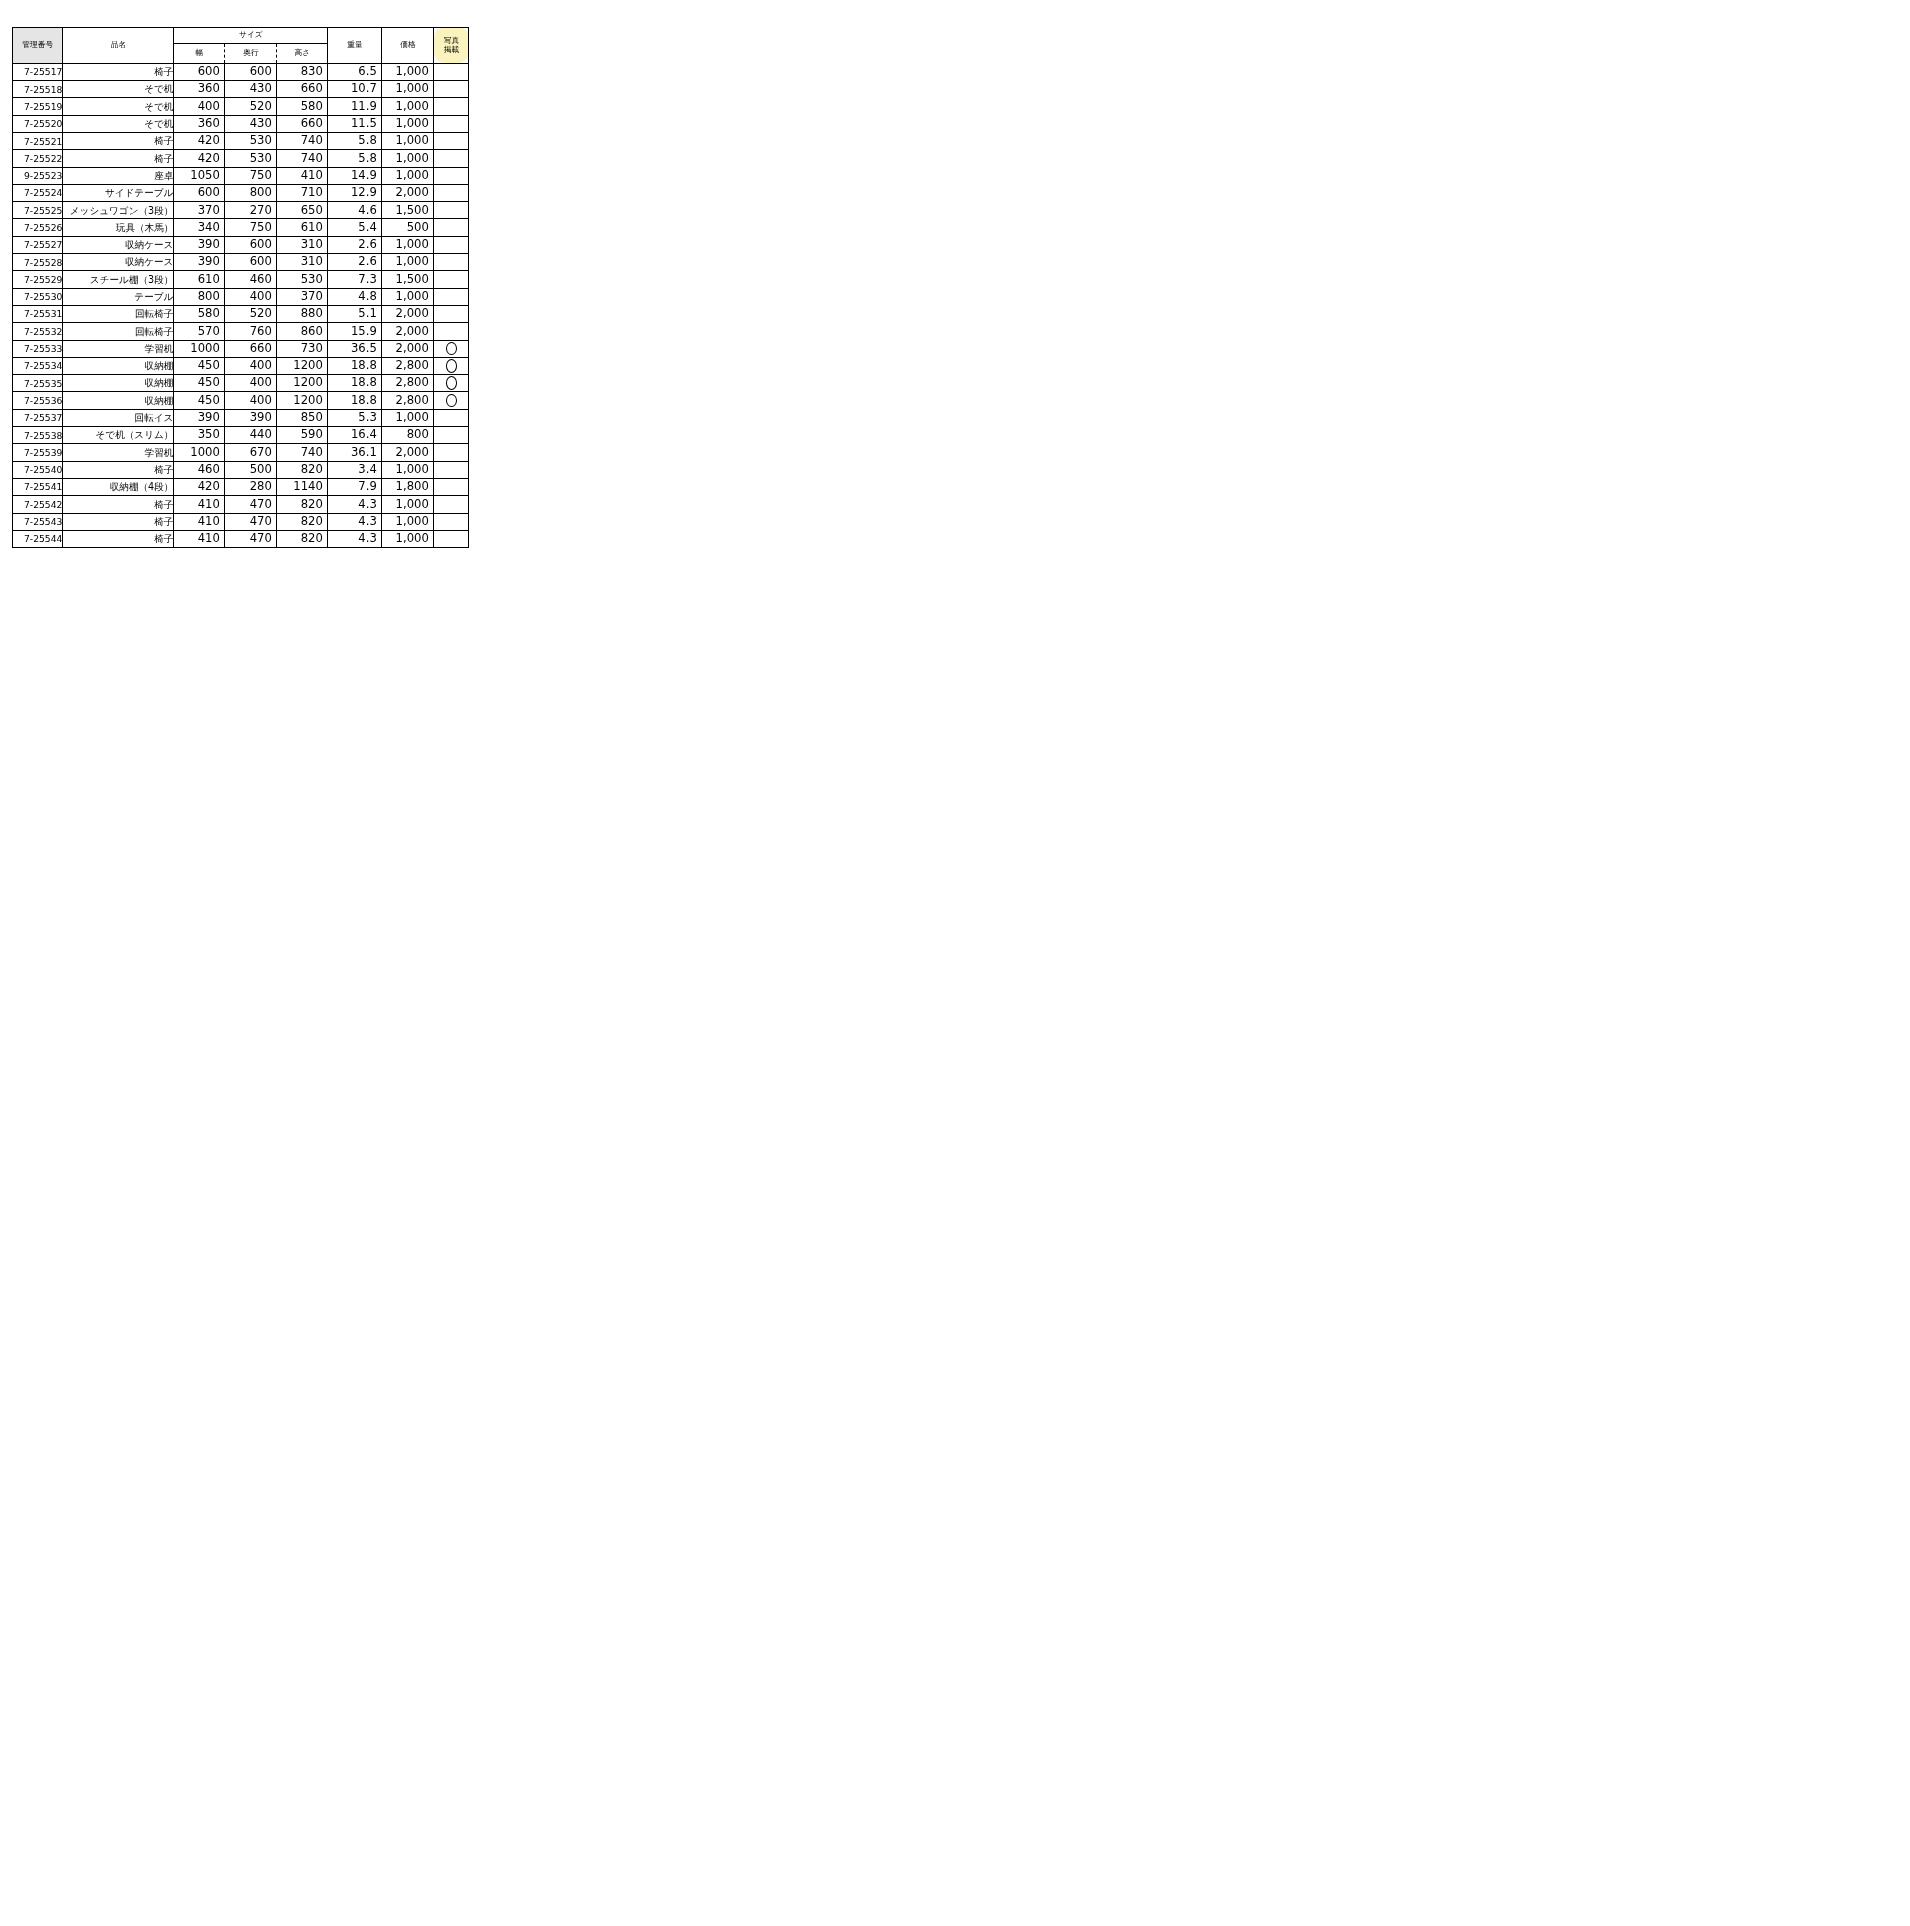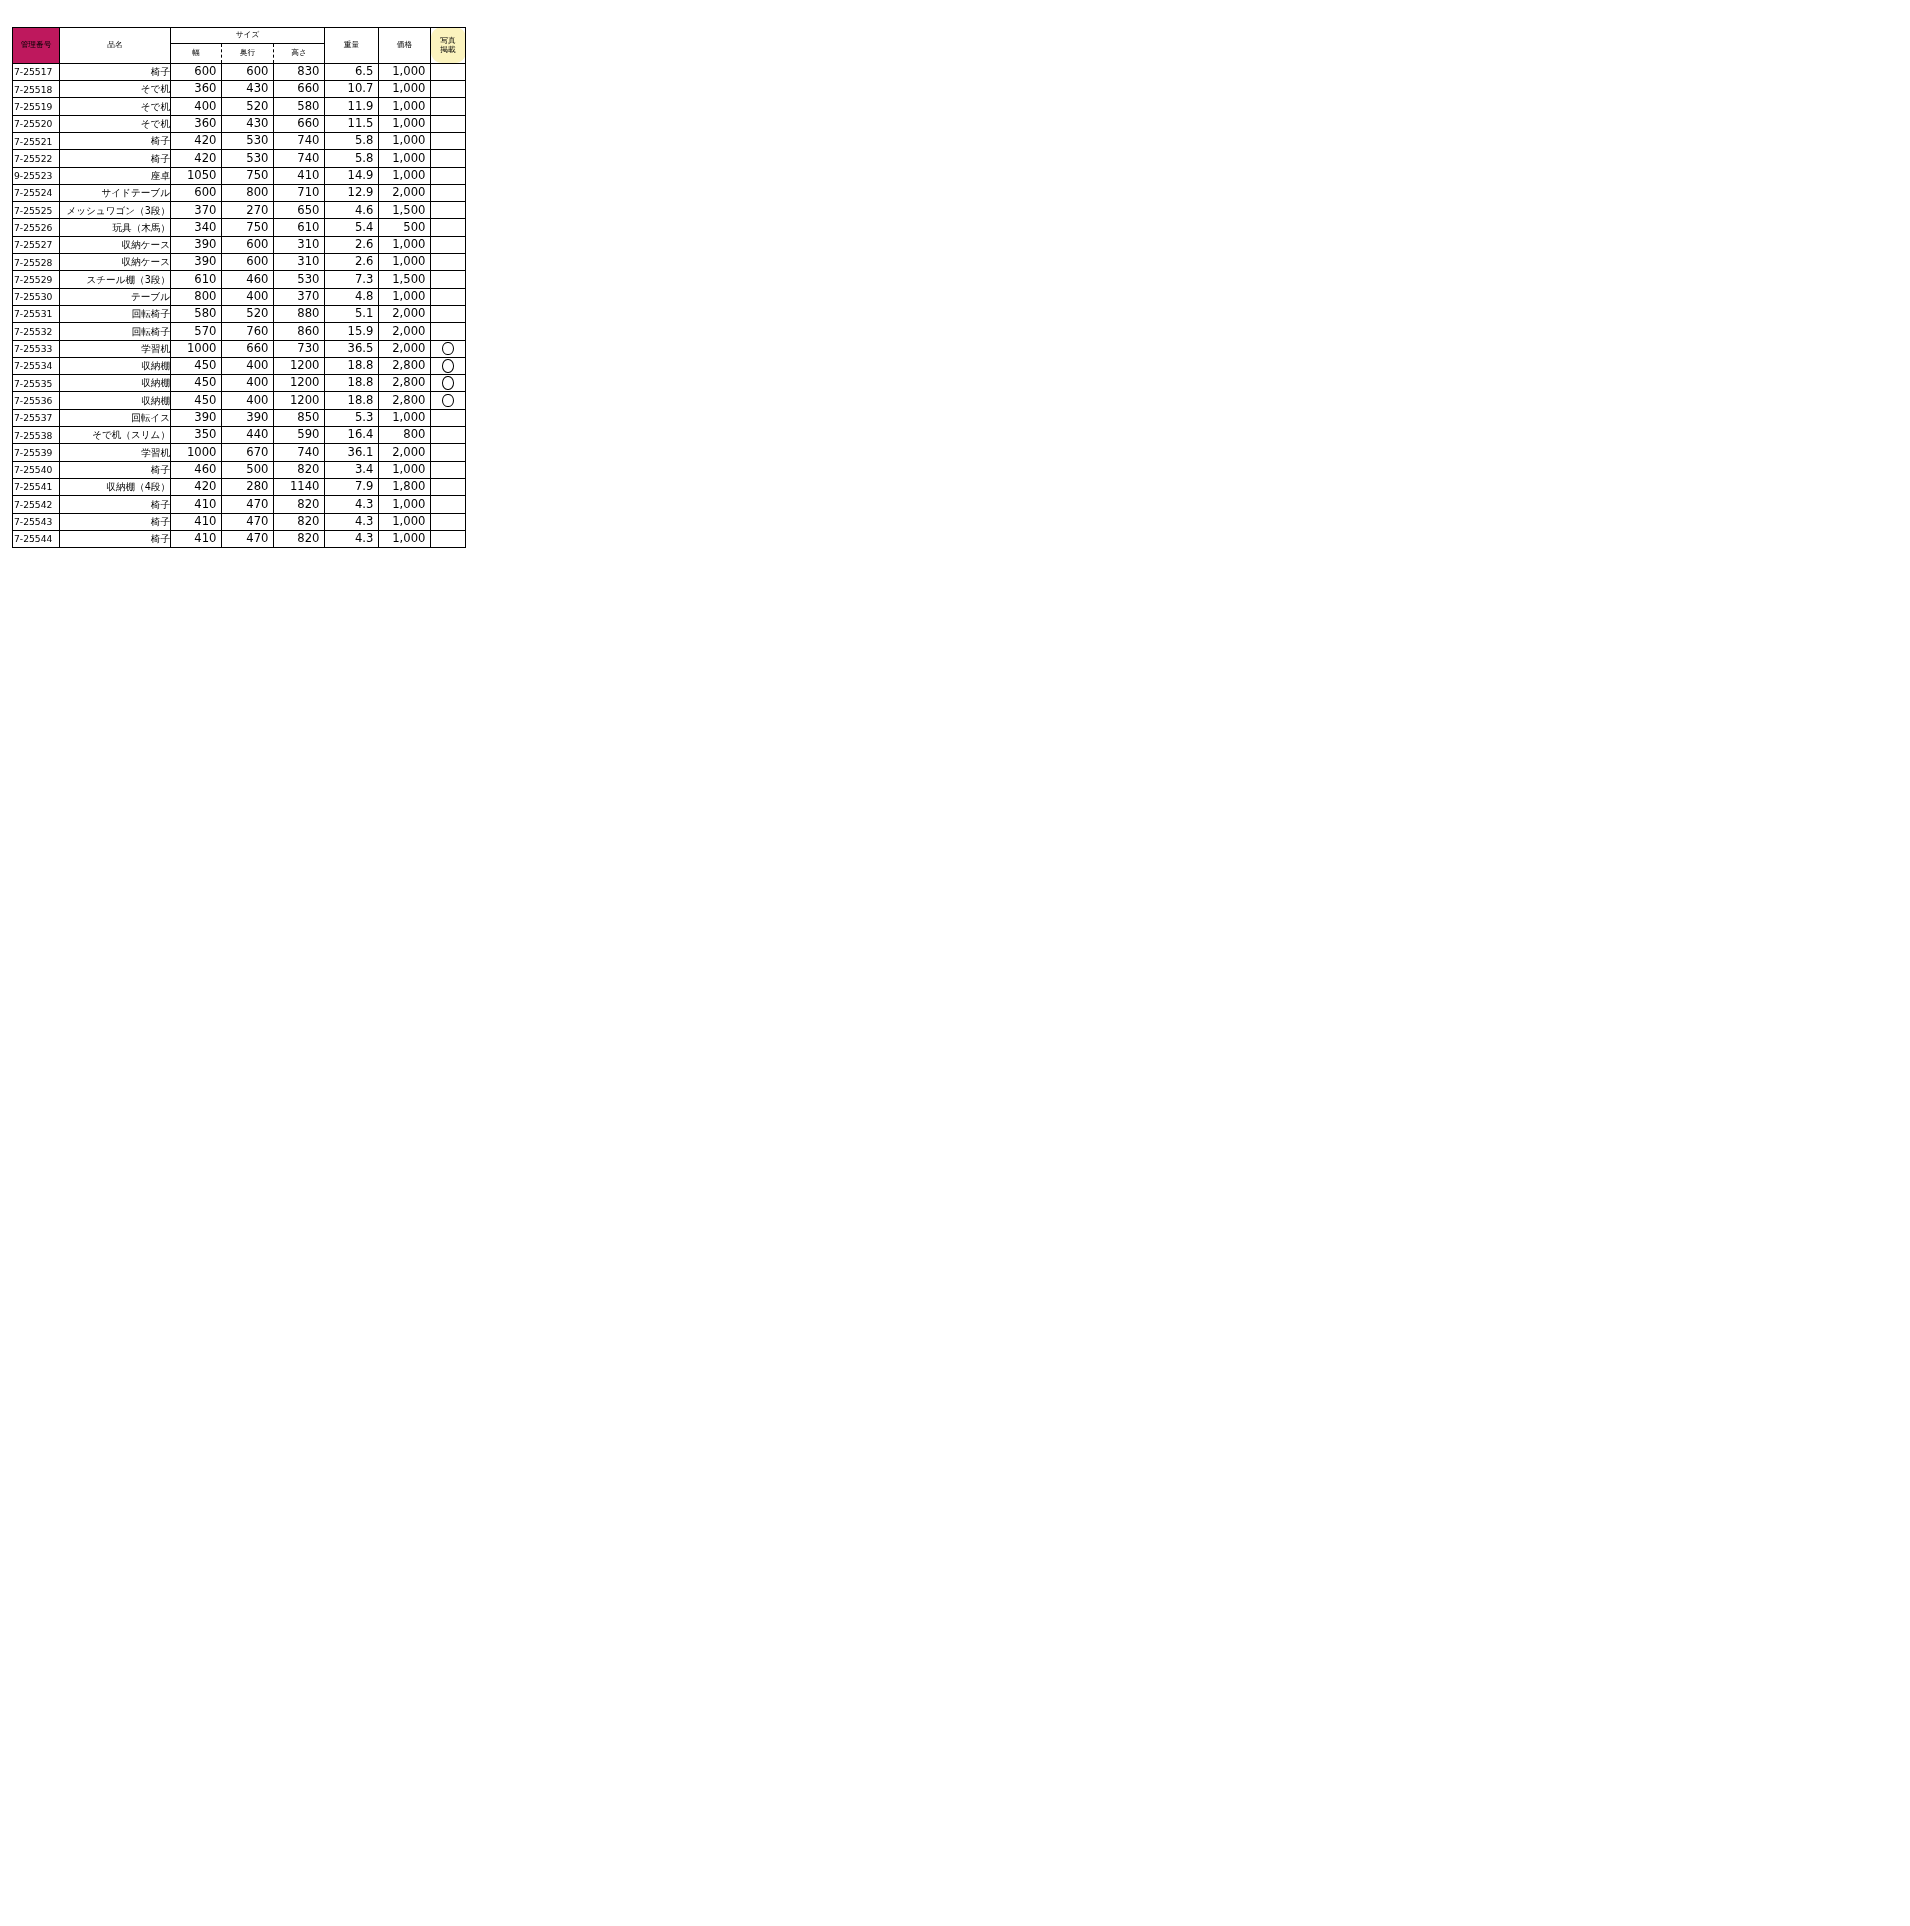--- a/index.html
+++ b/index.html
@@ -36,21 +36,21 @@
   .inv thead tr.sub th { border-bottom: 1.9px solid #000; }
   
   .inv thead th.sub-w { border-right: 0.8px dashed #000; }
   .inv thead th.sub-d { border-left: 0.8px dashed #000; border-right: 0.8px dashed #000; }
   .inv thead th.sub-h { border-left: 0.8px dashed #000; }
   .photo-head { font-size: 7px; line-height: 1.2; }
   .photo-head span { display: block; }
 
   .inv tr.data { height: 17.3px; }
   .inv td { line-height: 1; }
-  .inv td.id   { font-size: 9.2px; text-align: left;  padding-left: 1px;  }
+  .inv td.id   { font-size: 9.2px; text-align: left;  padding-left: 11px;  }
   .inv td.name { font-size: 9.6px; text-align: right;  padding-left: 3.1px;  }
   .inv td.num  { font-size: 11.6px; text-align: right; padding-right: 4.6px; }
   .inv td.photo { text-align: center; }
   .inv tbody tr:last-child td { border-bottom: 1.9px solid #000; }
   .circle {
     display: inline-block;
     width: 9.2px;
     height: 11.6px;
     border: 1.2px solid #000;
     border-radius: 50%;
@@ -66,21 +66,21 @@
     <col style="width:111px">
     <col style="width:51px">
     <col style="width:52px">
     <col style="width:51px">
     <col style="width:54px">
     <col style="width:52px">
     <col style="width:35px">
   </colgroup>
   <thead>
     <tr class="top">
-      <th rowspan="2" class="span2 hl" style="background: #be185d; font-family: Liberation Serif, serif;">管理番号</th>
+      <th rowspan="2" class="span2 hl" style="background: #e5e5e5; font-family: Liberation Serif, serif;">管理番号</th>
       <th rowspan="2" class="span2">品名</th>
       <th colspan="3">サイズ</th>
       <th rowspan="2" class="span2">重量</th>
       <th rowspan="2" class="span2">価格</th>
       <th rowspan="2" class="span2 hl photo-head" style="background: rgb(251, 243, 190); border-radius: 11px;">
         <span>写真</span>
         <span>掲載</span>
       </th>
     </tr>
     <tr class="sub">

